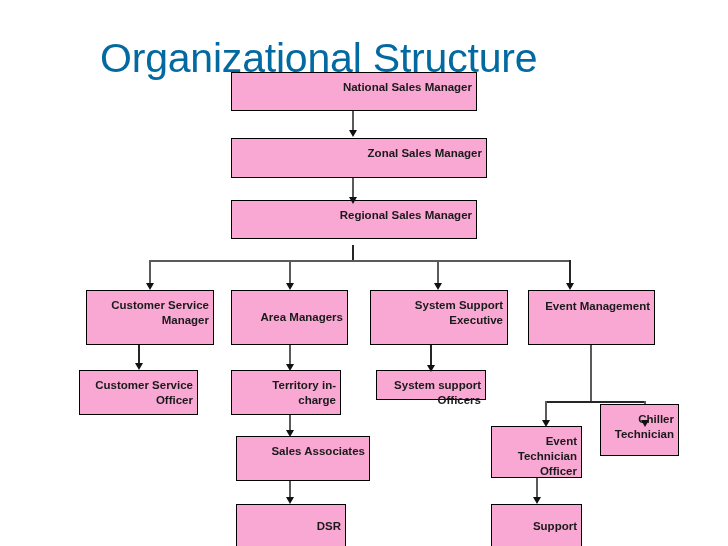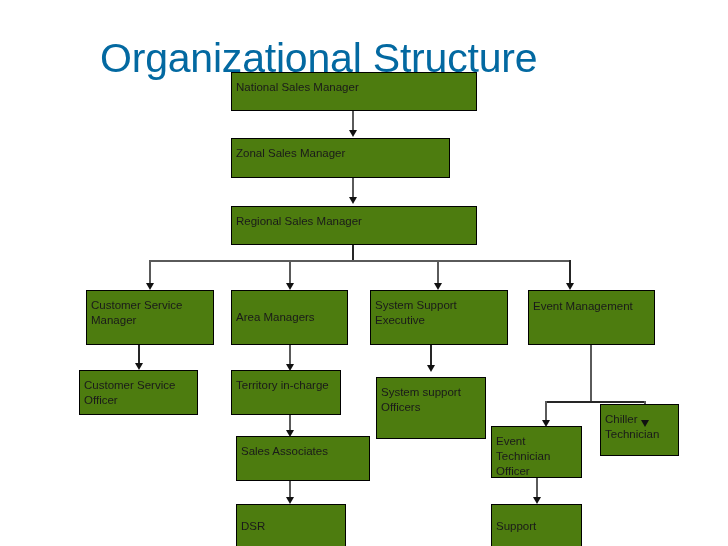--- a/index.html
+++ b/index.html
@@ -30,27 +30,28 @@
     font-weight: normal;
     color: #0369a1;
     white-space: nowrap;
     letter-spacing: -0.2px;
     margin-top: 28px;
   }
   .node {
     position: absolute;
     box-sizing: border-box;
     border: 1.3px solid #000000;
-    background: #4d7c0f;
-    text-align: left;
+    background: #f9a8d4;
+    text-align: right;
     font-size: 11.5px;
     line-height: 15px;
     color: #1a1a1a;
     padding-top: 7px;
     z-index: 2;
+    font-weight: bold;
   }
   .node.vcenter {
     display: flex;
     align-items: center;
     justify-content: center;
     padding-top: 0;
   }
   .node .lbl {
     display: block;
     width: 100%;
@@ -88,28 +89,28 @@
 
   <div id="title">Organizational Structure</div>
 
   <div class="node" style="left:231px; top:72px; width:246px; height:39px;">
     <span class="lbl">National Sales Manager</span>
   </div>
 
   <div class="vline" style="left:352px; top:111px; height:21px;"></div>
   <div class="arrow" style="left:348.5px; top:130px;"></div>
 
-  <div class="node" style="left:231px; top:138px; width:219px; height:40px;">
+  <div class="node" style="left:231px; top:138px; width:256px; height:40px;">
     <span class="lbl">Zonal Sales Manager</span>
   </div>
 
   <div class="vline" style="left:352px; top:178px; height:21px;"></div>
   <div class="arrow" style="left:348.5px; top:197px;"></div>
 
-  <div class="node" style="left:231px; top:206px; width:246px; height:39px;">
+  <div class="node" style="left:231px; top:200px; width:246px; height:39px;">
     <span class="lbl">Regional Sales Manager</span>
   </div>
 
   <div class="vline dark" style="left:352px; top:245px; height:17px;"></div>
   <div class="hline" style="left:149px; top:260px; width:422px;"></div>
 
   <div class="vline" style="left:149px; top:260px; height:25px;"></div>
   <div class="arrow" style="left:145.5px; top:283px;"></div>
 
   <div class="vline" style="left:289px; top:260px; height:25px;"></div>
@@ -154,21 +155,21 @@
   <div class="arrow" style="left:640.5px; top:420px;"></div>
 
   <div class="node" style="left:231px; top:370px; width:110px; height:45px;">
     <span class="lbl">Territory in-charge</span>
   </div>
 
   <div class="node" style="left:79px; top:370px; width:119px; height:45px;">
     <span class="lbl">Customer Service Officer</span>
   </div>
 
-  <div class="node" style="left:376px; top:370px; width:110px; height:62px;margin-top:7px;">
+  <div class="node" style="left:376px; top:370px; width:110px; height:30px;">
     <span class="lbl">System support Officers</span>
   </div>
 
   <div class="node" style="left:491px; top:426px; width:91px; height:52px;">
     <span class="lbl">Event Technician Officer</span>
   </div>
 
   <div class="node" style="left:600px; top:404px; width:79px; height:52px;">
     <span class="lbl">Chiller Technician</span>
   </div>

